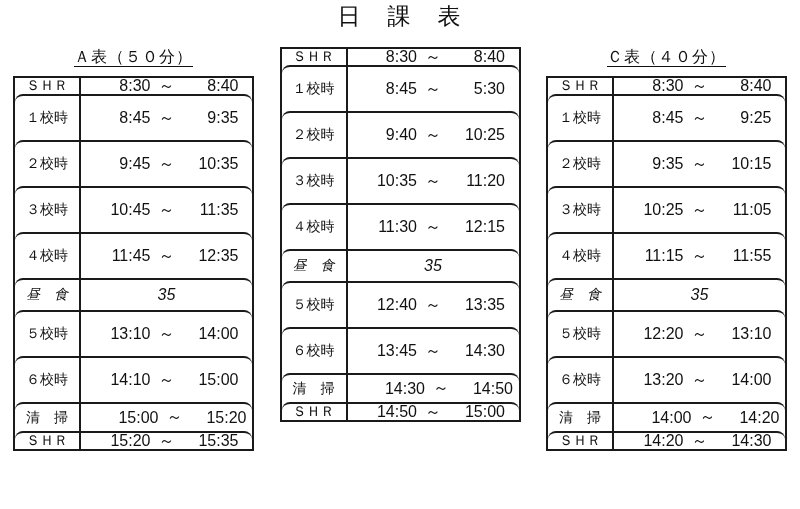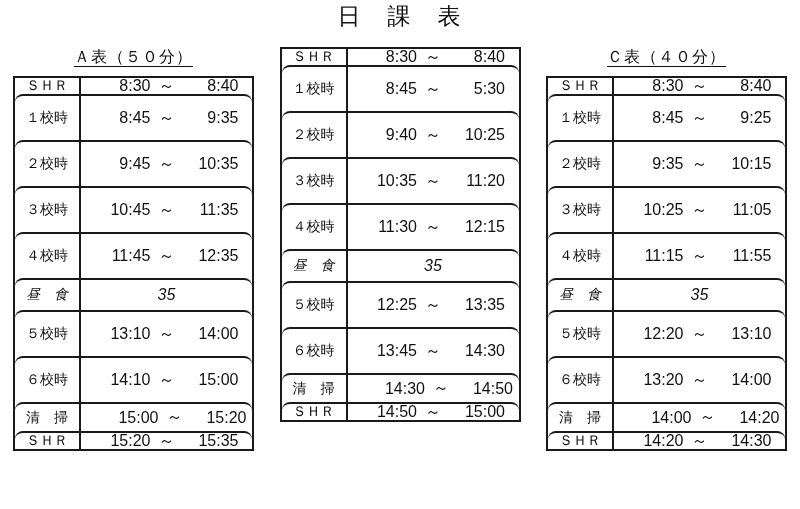--- a/index.html
+++ b/index.html
@@ -219,21 +219,21 @@
               <span class="t-end">12:15</span>
             </div>
           </div>
           <div class="row row-lunch">
             <div class="label-cell">昼　食</div>
             <div class="time-cell lunch-value">35</div>
           </div>
           <div class="row row-period">
             <div class="label-cell">５校時</div>
             <div class="time-cell">
-              <span class="t-start">12:25</span>
+              <span class="t-start">12:40</span>
               <span class="t-sep">～</span>
               <span class="t-end">13:35</span>
             </div>
           </div>
           <div class="row row-period">
             <div class="label-cell">６校時</div>
             <div class="time-cell">
               <span class="t-start">13:45</span>
               <span class="t-sep">～</span>
               <span class="t-end">14:30</span>

